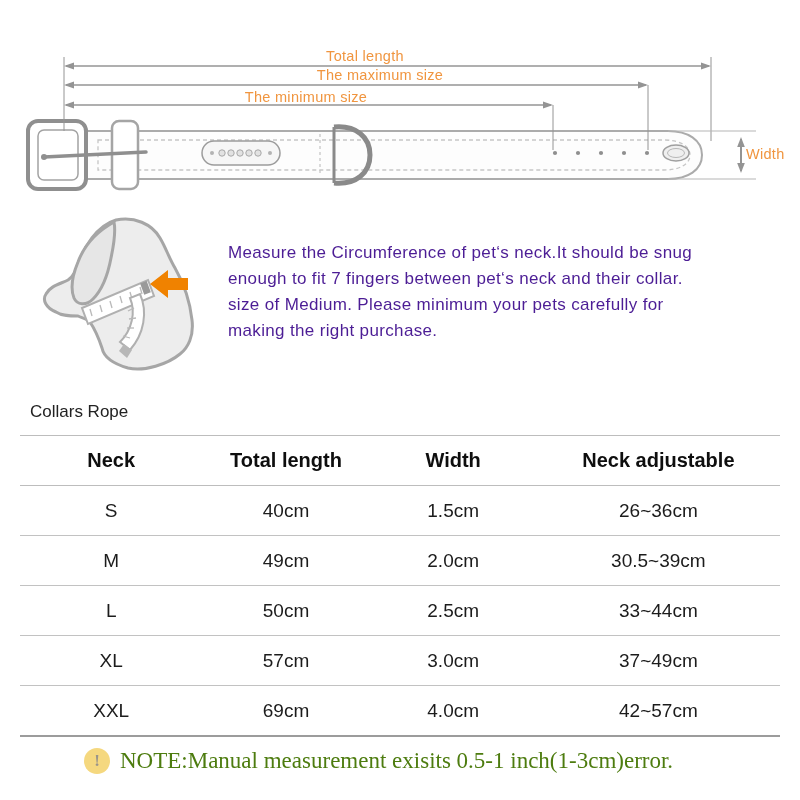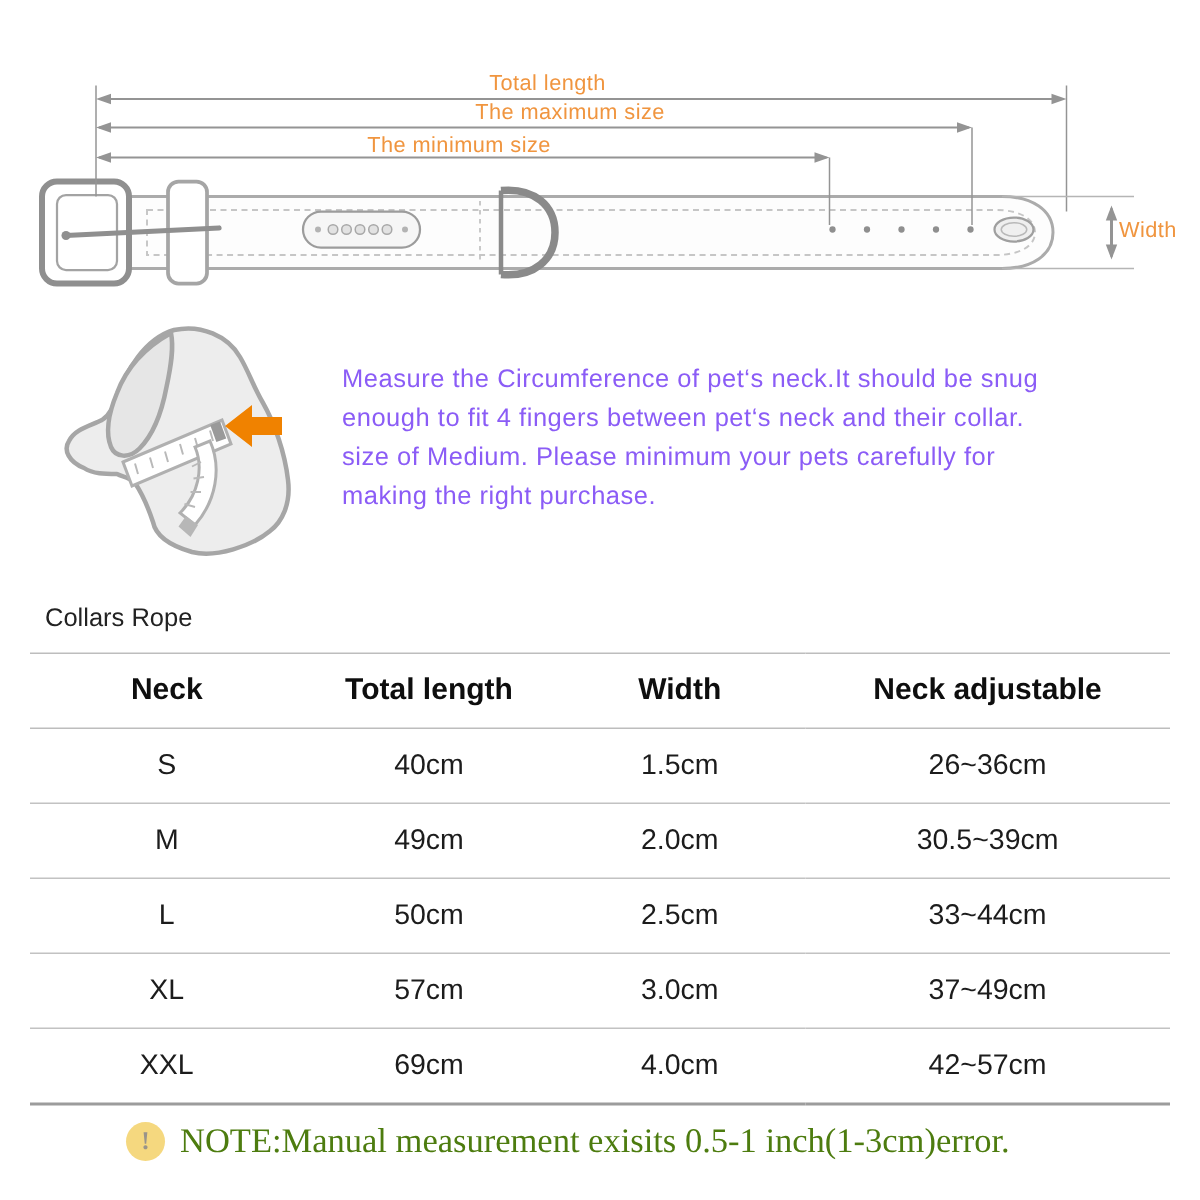--- a/index.html
+++ b/index.html
@@ -9,21 +9,21 @@
   }
   .abs{position:absolute;}
   
   .mlabel{
     position:absolute;color:#f0953f;font-size:14.5px;letter-spacing:.3px;
     text-align:center;white-space:nowrap;
   }
   
   #measure-text{position:absolute;left:228px;top:240px;}
   #measure-text .tline{
-    font-size:17px;line-height:26px;letter-spacing:.35px;white-space:nowrap;color:#8b5cf6;
+    font-size:17px;line-height:26px;letter-spacing:.35px;white-space:nowrap;color:#4c1d95;
   }
   
   #section-label{position:absolute;left:30px;top:402px;font-size:17px;color:#222;text-align:center;}
   
   #size-table-wrap{position:absolute;left:20px;top:435px;width:760px;}
   table{border-collapse:collapse;table-layout:fixed;width:760px;}
   col.c1{width:24%;} col.c2{width:22%;} col.c3{width:22%;} col.c4{width:32%;}
   thead tr{border-top:1px solid #bdbdbd;border-bottom:1px solid #bdbdbd;}
   tbody tr{border-bottom:1px solid #c2c2c2;}
   tbody tr:last-child{border-bottom:2px solid #9c9c9c;}
@@ -163,21 +163,21 @@
         <line x1="98" y1="126" x2="91" y2="124"></line>
     </g>
     <polygon points="92,132 100,138 95,146 87,139" fill="#b7b7b7"></polygon>
   </g>
 
   <polygon points="118,72 136,58 136,66 156,66 156,78 136,78 136,86" fill="#f08200"></polygon>
 </svg>
 
 <div id="measure-text">
   <div class="tline">Measure the Circumference of pet‘s neck.It should be snug</div>
-  <div class="tline">enough to fit 4 fingers between pet‘s neck and their collar.</div>
+  <div class="tline">enough to fit 7 fingers between pet‘s neck and their collar.</div>
   <div class="tline">size of Medium. Please minimum your pets carefully for</div>
   <div class="tline">making the right purchase.</div>
 </div>
 
 <div id="section-label">Collars Rope</div>
 
 <div id="size-table-wrap">
   <table>
     <colgroup>
         <col class="c1">

